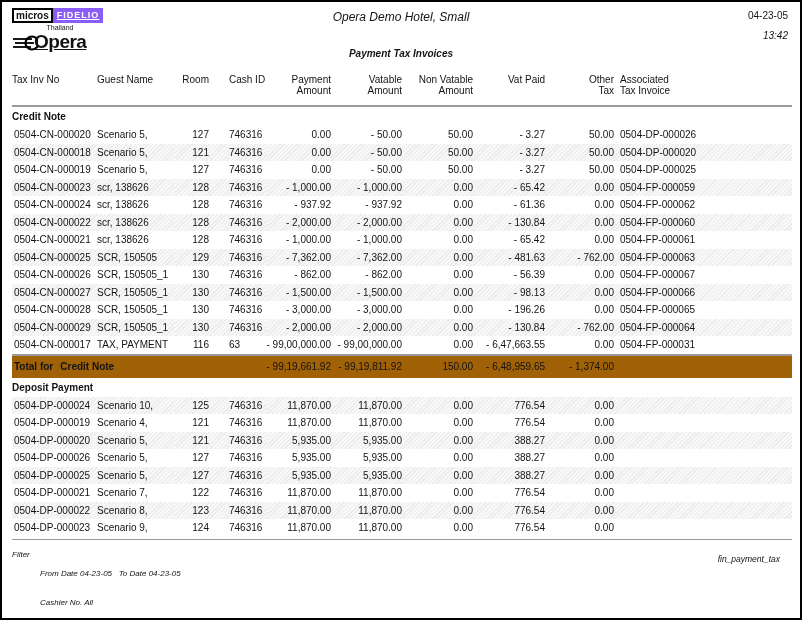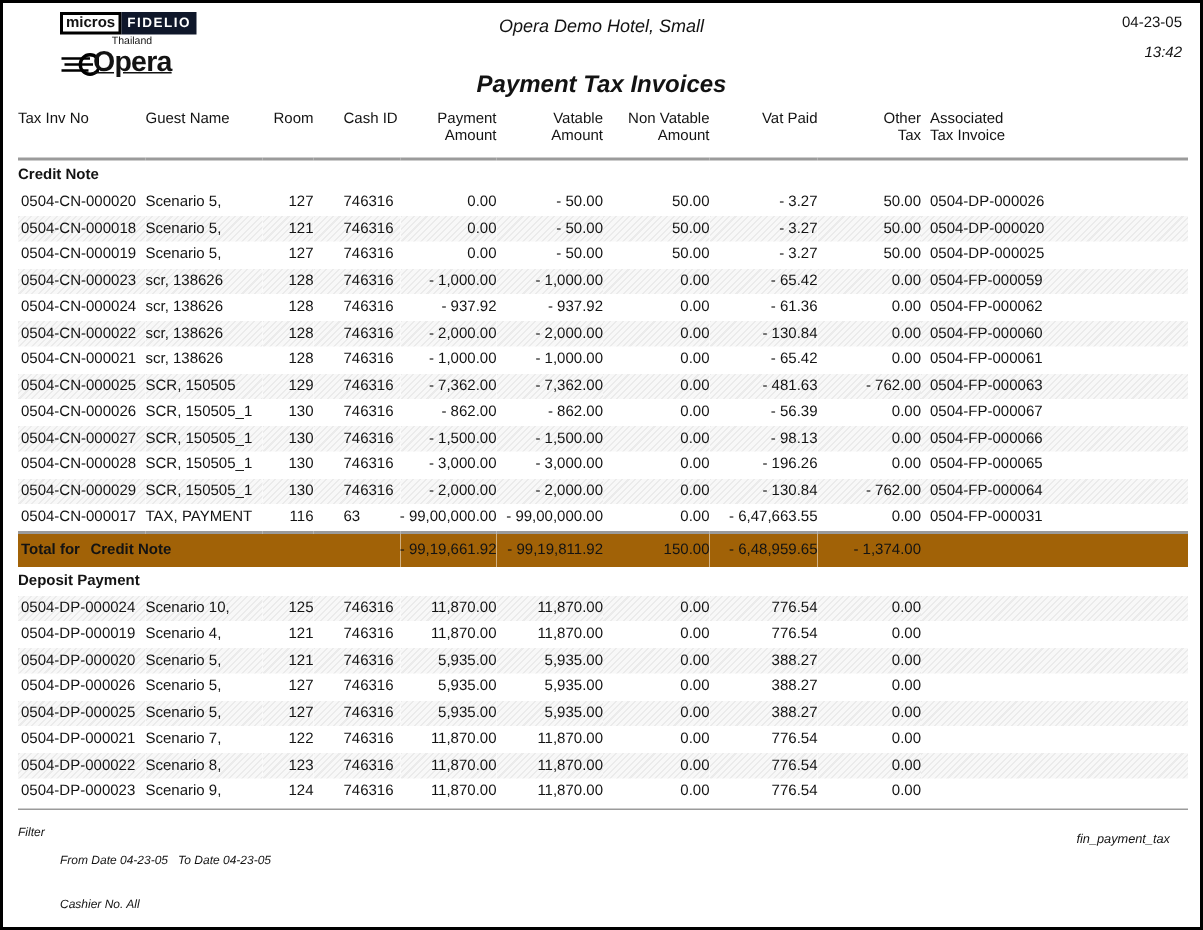--- a/index.html
+++ b/index.html
@@ -2,30 +2,30 @@
 <html><head>
 <meta charset="utf-8">
 <style>
   html,body{margin:0;padding:0;background:#fff;}
   .page{
     position:relative;width:802px;height:620px;box-sizing:border-box;
     background:#fff;border:2px solid #000;overflow:hidden;
     font-family:"Liberation Sans",sans-serif;color:#131313;
   }
   
-  .logo-block{position:absolute;left:10px;top:6px;width:110px;margin-left:28px;}
+  .logo-block{position:absolute;left:10px;top:6px;width:110px;}
   .mf-row{display:flex;align-items:stretch;height:15px;}
   .micros{border:2px solid #000;font-weight:bold;font-size:10px;line-height:11px;padding:0 2px;letter-spacing:0;}
-  .fidelio{background:#0f172a;color:#fff;font-weight:bold;font-size:9px;line-height:15px;padding:0 4px;letter-spacing:1px;}
+  .fidelio{background:#8b5cf6;color:#fff;font-weight:bold;font-size:9px;line-height:15px;padding:0 4px;letter-spacing:1px;text-decoration:underline;}
   .thailand{font-size:7px;text-align:center;width:96px;margin-top:1px;}
   .opera-row{display:flex;align-items:flex-end;margin-top:0;text-decoration:underline;}
   .opera-swoosh{margin-right:-4px;}
   .opera-text{font-size:19px;font-weight:bold;letter-spacing:-0.5px;font-family:"Liberation Sans",sans-serif;}
   .hotel-title{position:absolute;left:0;top:8px;width:100%;text-align:center;font-style:italic;font-size:12px;}
-  .report-title{position:absolute;left:0;top:46px;width:100%;text-align:center;font-style:italic;font-weight:bold;font-size:16px;}
+  .report-title{position:absolute;left:0;top:46px;width:100%;text-align:center;font-style:italic;font-weight:bold;font-size:10px;}
   .report-date{position:absolute;right:12px;top:8px;font-size:10px;}
   .report-time{position:absolute;right:12px;top:28px;font-size:10px;font-style:italic;}
   
   table{position:absolute;left:10px;top:72px;width:780px;border-collapse:collapse;table-layout:fixed;font-size:10px;}
   th{font-weight:normal;font-size:10px;vertical-align:top;padding:0 0 9px 0;
      border-bottom:2px solid #9b9b9b;white-space:pre-line;line-height:11px;text-align:left;}
   th.r{text-align:right;}
   th.cash,td.c3{padding-left:20px;margin-top:33px;}
   th.assoc,td.c9{padding-left:6px;}
   td{height:17.5px;line-height:17.5px;position:relative;padding:0;white-space:nowrap;overflow:visible;font-size:10px;}

